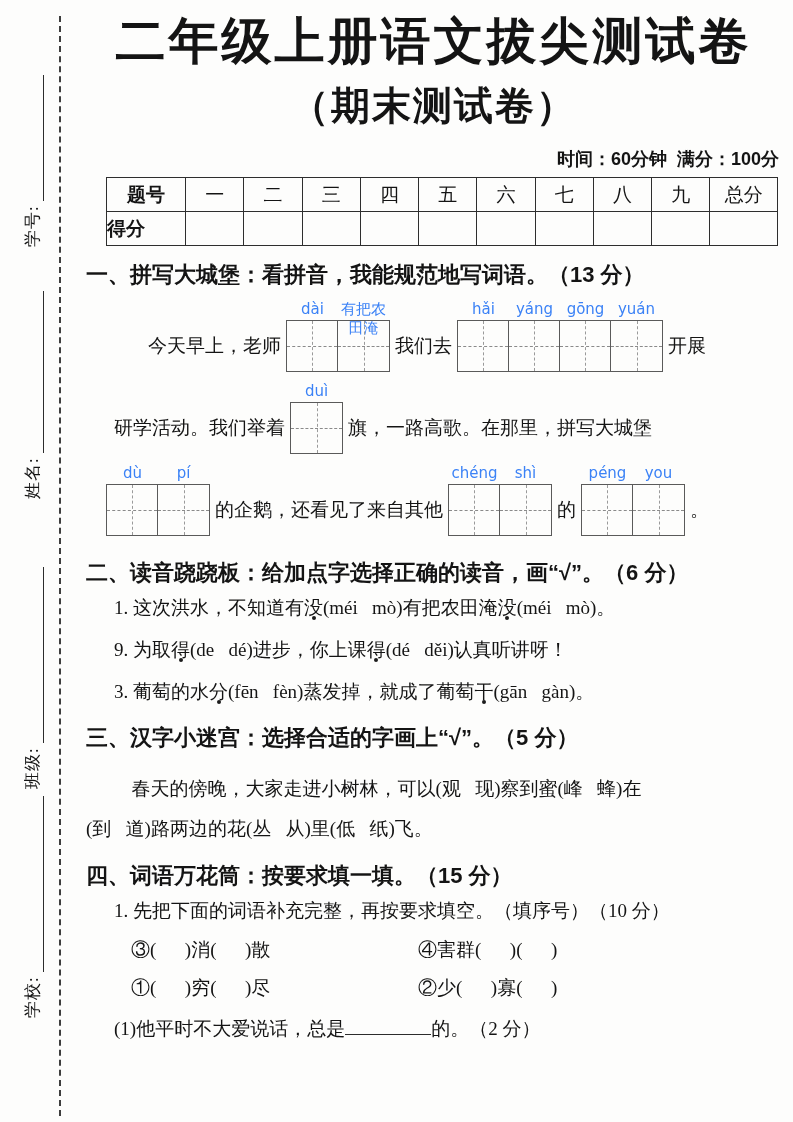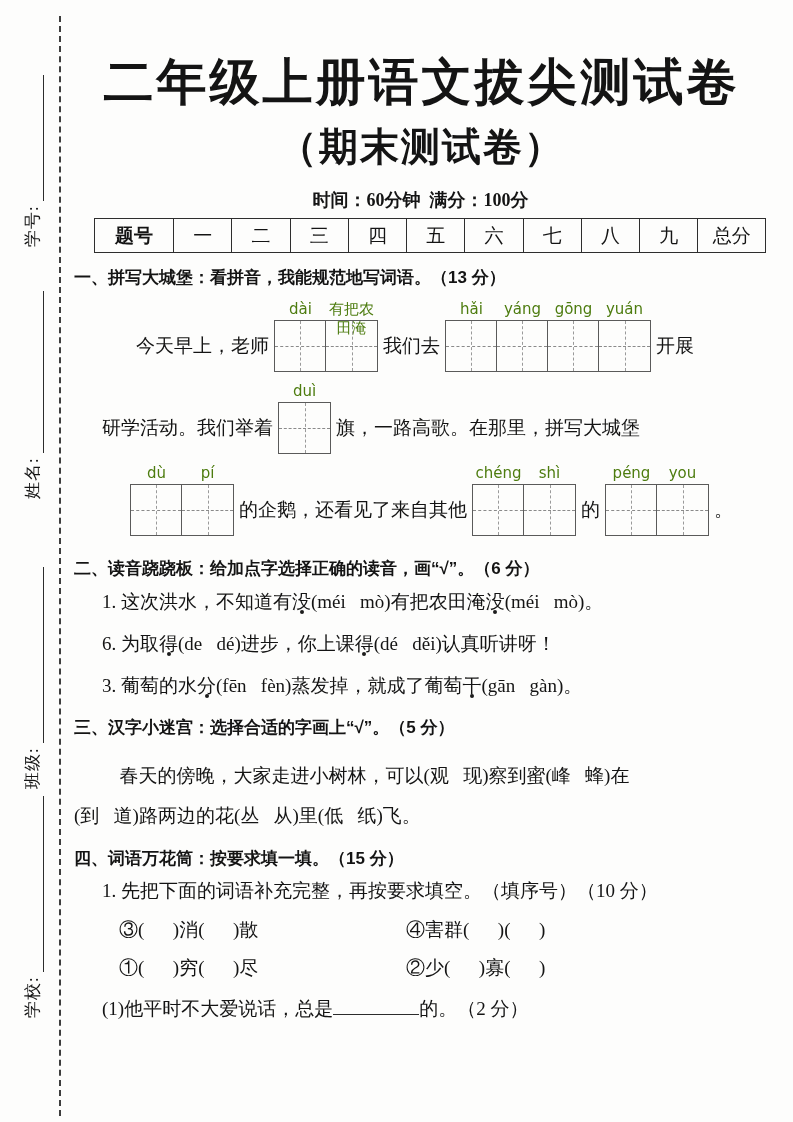--- a/index.html
+++ b/index.html
@@ -14,54 +14,54 @@
 
   
   .seal-line { position:absolute; left:59px; top:16px; bottom:6px; width:0;
     border-left:2px dashed #3d3d3d; }
   .seal-field { position:absolute; display:flex; align-items:flex-end;
     transform:rotate(-90deg); height:26px; }
   .seal-field .lbl { font-size:17px; letter-spacing:1px; white-space:nowrap; }
   .seal-field .fill { flex:1; border-bottom:1.6px solid #2c2c2c; height:20px; margin-left:4px; }
 
   
-  .content { position:absolute; left:74px; top:14px; width:695px;margin-top:41px; }
+  .content { position:absolute; left:86px; top:14px; width:695px; }
 
   .title { text-align:center; font-family:"Liberation Sans","DejaVu Sans",sans-serif;
     font-weight:900; font-size:50px; letter-spacing:3px; line-height:1.1; }
   .subtitle { text-align:center; font-family:"Liberation Sans","DejaVu Sans",sans-serif;
     font-weight:900; font-size:39px; margin-top:10px; letter-spacing:2px; }
-  .meta { text-align:center; font-family:Liberation Serif, serif;
+  .meta { text-align:right; font-family:Liberation Sans, sans-serif;
     font-weight:bold; font-size:18px; margin-top:14px; padding-right:2px; }
 
   
   table.score { border-collapse:collapse; table-layout:fixed;
     width:672px; margin:6px 0 0 20px; }
   table.score th, table.score td { border:1.6px solid #2e2e2e; 
     height:34px; font-weight:normal; font-size:19px; }
   table.score .corner, table.score .rowlbl {
     font-family:"Liberation Sans","DejaVu Sans",sans-serif; font-weight:bold; }
   col.c0 { width:76px; } col.cn { width:56px; } col.cl { width:65px; }
 
   
   .sec-h { font-family:"Liberation Sans","DejaVu Sans",sans-serif;
-    font-weight:bold; font-size:17px; margin-top:14px; line-height:1.35; }
+    font-weight:bold; font-size:22px; margin-top:14px; line-height:1.35; }
   .item { padding-left:28px; line-height:42px; }
 
   
   .zd { position:relative; }
   .zd::after { content:""; position:absolute; left:50%; bottom:-2px;
     width:4px; height:4px; margin-left:-2px; border-radius:50%; background:#1c1c1c; }
 
   
   .s1row { display:flex; align-items:center; margin-top:30px; }
   .pybox { position:relative; display:flex; border:1.4px solid #5a5a5a; margin:0 5px; }
   .pyline { position:absolute; top:-21px; left:0; right:0; display:flex; }
   .pyline span { flex:1; text-align:center;
-    font-family:"DejaVu Sans","Liberation Sans",sans-serif; font-size:15px; color:#4d7c0f; }
+    font-family:"DejaVu Sans","Liberation Sans",sans-serif; font-size:15px; color:#3b82f6; }
   .cell { position:relative; width:51px; height:50px; border-right:1px solid #5a5a5a; }
   .cell:last-child { border-right:none; }
   .cell::before { content:""; position:absolute; left:0; right:0; top:50%;
     border-top:1px dashed #8a8a8a; }
   .cell::after { content:""; position:absolute; top:0; bottom:0; left:50%;
     border-left:1px dashed #9a9a9a; }
 
   .s3line1 { text-indent:2.4em; margin-top:16px; line-height:40px; }
   .s3line2 { line-height:40px; }
 
@@ -125,20 +125,33 @@
         <th class="t">二</th>
         <th class="t">三</th>
         <th class="t">四</th>
         <th class="t">五</th>
         <th class="t">六</th>
         <th class="t">七</th>
         <th class="t">八</th>
         <th class="t">九</th>
         <th class="t">总分</th>
       </tr>
+      <tr>
+        <td class="rowlbl t">得分</td>
+        <td></td>
+        <td></td>
+        <td></td>
+        <td></td>
+        <td></td>
+        <td></td>
+        <td></td>
+        <td></td>
+        <td></td>
+        <td></td>
+      </tr>
     </tbody>
       </table>
 
     <div class="sec-h t">一、拼写大城堡：看拼音，我能规范地写词语。（13 分）</div>
 
     <div class="s1row" style="padding-left:62px;">
       <span class="t">今天早上，老师</span>
       <span class="pybox">
         <span class="pyline">
           <span class="t">dài</span>
@@ -167,21 +180,21 @@
       <span class="t">研学活动。我们举着</span>
       <span class="pybox">
         <span class="pyline">
           <span class="t">duì</span>
         </span>
         <span class="cell"></span>
       </span>
       <span class="t">旗，一路高歌。在那里，拼写大城堡</span>
     </div>
 
-    <div class="s1row" style="padding-left:20px;justify-content:center;">
+    <div class="s1row" style="padding-left:20px;">
       <span class="pybox" style="margin-left:0;">
         <span class="pyline">
           <span class="t">dù</span>
           <span class="t">pí</span>
         </span>
         <span class="cell"></span>
         <span class="cell"></span>
       </span>
       <span class="t">的企鹅，还看见了来自其他</span>
       <span class="pybox">
@@ -203,21 +216,21 @@
       </span>
       <span class="t">。</span>
     </div>
 
     <div class="sec-h t" style="margin-top:22px;">二、读音跷跷板：给加点字选择正确的读音，画“√”。（6 分）</div>
 
     <div class="item">
       <span class="t">1. 这次洪水，不知道有</span><span class="zd t">没</span><span class="t">(méi   mò)有把农田淹</span><span class="zd t">没</span><span class="t">(méi   mò)。</span>
     </div>
     <div class="item">
-      <span class="t">6. 为取</span><span class="zd t">得</span><span class="t">(de   dé)进步，你上课</span><span class="zd t">得</span><span class="t">(dé   děi)认真听讲呀！</span>
+      <span class="t">9. 为取</span><span class="zd t">得</span><span class="t">(de   dé)进步，你上课</span><span class="zd t">得</span><span class="t">(dé   děi)认真听讲呀！</span>
     </div>
     <div class="item">
       <span class="t">3. 葡萄的水</span><span class="zd t">分</span><span class="t">(fēn   fèn)蒸发掉，就成了葡萄</span><span class="zd t">干</span><span class="t">(gān   gàn)。</span>
     </div>
 
     <div class="sec-h t" style="margin-top:10px;">三、汉字小迷宫：选择合适的字画上“√”。（5 分）</div>
     <div class="s3line1 t">春天的傍晚，大家走进小树林，可以(观   现)察到蜜(峰   蜂)在</div>
     <div class="s3line2 t">(到   道)路两边的花(丛   从)里(低   纸)飞。</div>
 
     <div class="sec-h t" style="margin-top:12px;">四、词语万花筒：按要求填一填。（15 分）</div>

